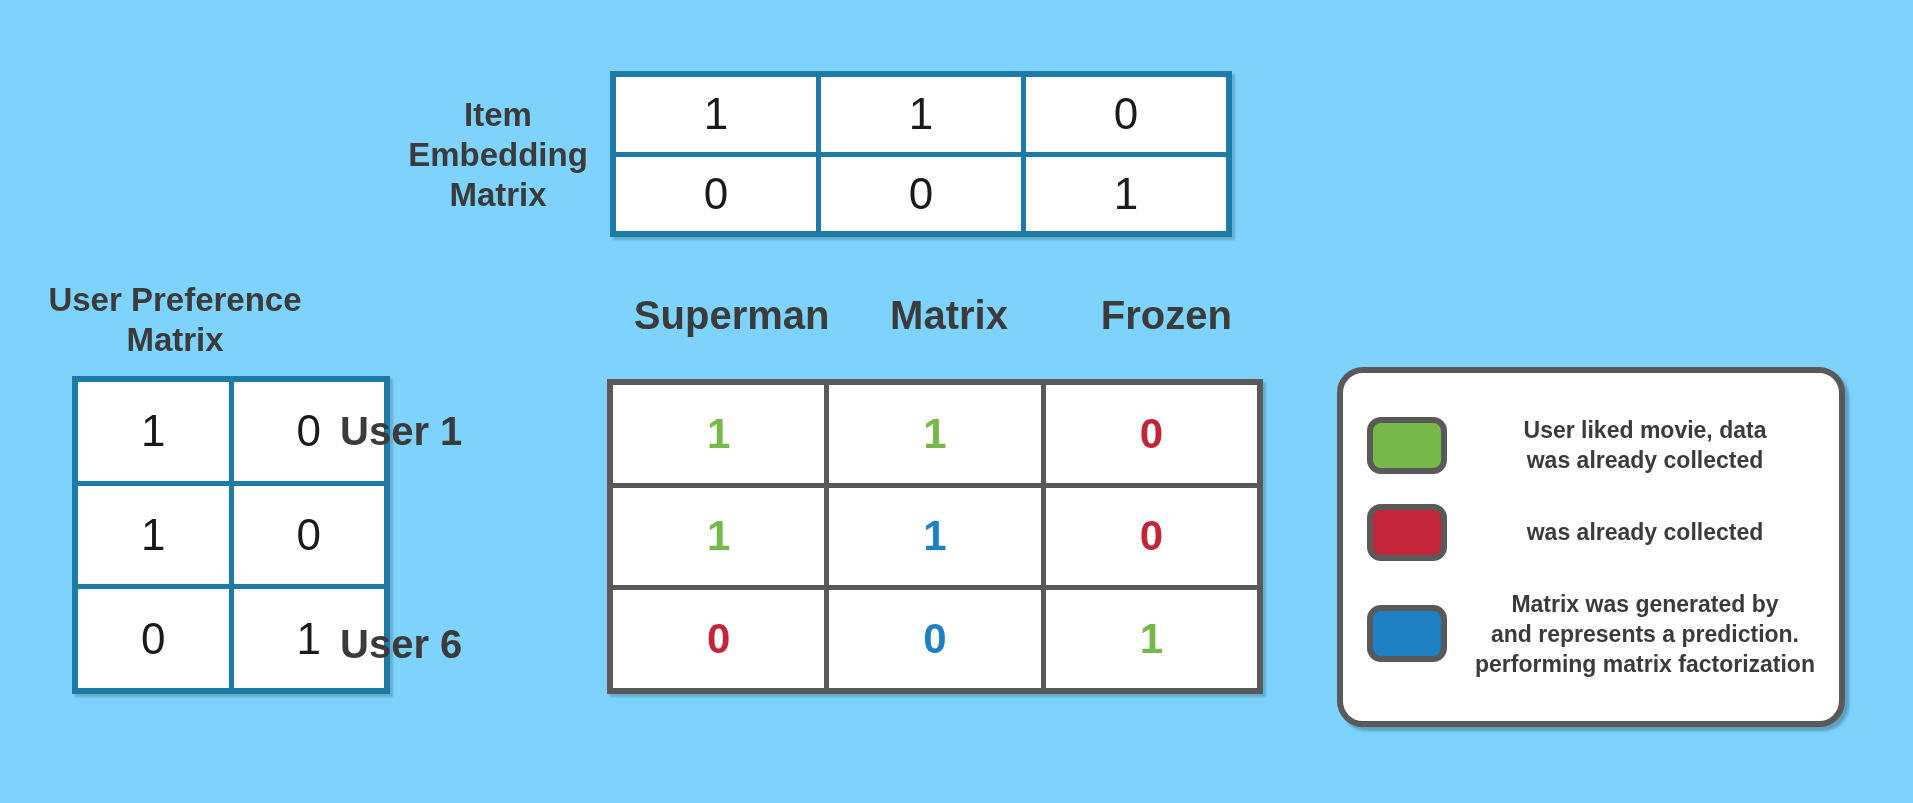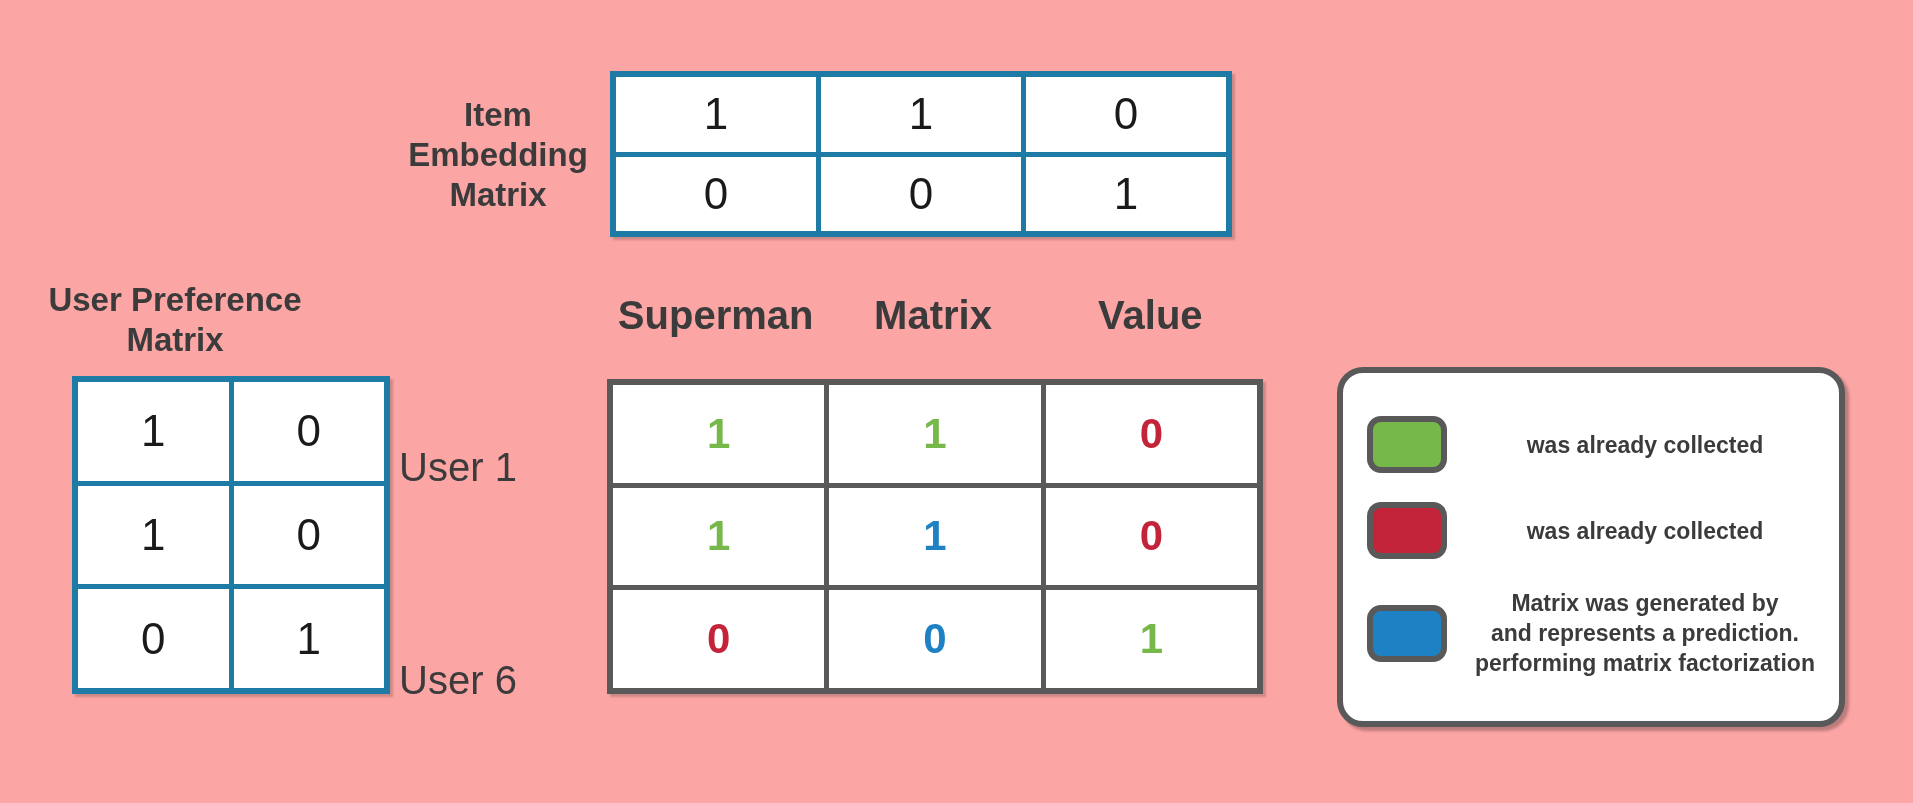--- a/index.html
+++ b/index.html
@@ -1,19 +1,19 @@
 <!DOCTYPE html>
 <html><head>
 <meta charset="utf-8">
 <style>
   html, body { margin: 0; padding: 0; background: #ffffff; }
   .canvas {
     position: relative;
     width: 1913px; height: 803px;
-    background: #fca5a5;
+    background: #7dd3fc;
     font-family: "Liberation Sans", sans-serif;
     overflow: hidden;
   }
   .label-block {
     position: absolute;
     text-align: center;
     font-weight: 700;
     font-size: 33px;
     line-height: 40px;
     color: #3b3b3b;
@@ -53,40 +53,39 @@
   .m-item    { left: 610px; top: 71px;  width: 622px; height: 166px; grid-template-rows: repeat(2,1fr); grid-template-columns: repeat(3,1fr); }
   .m-pref    { left: 72px;  top: 376px; width: 318px; height: 318px; grid-template-rows: repeat(3,1fr); grid-template-columns: repeat(2,1fr); }
   .m-ratings { left: 607px; top: 379px; width: 656px; height: 315px; grid-template-rows: repeat(3,1fr); grid-template-columns: repeat(3,1fr); }
 
   .item-label { left: 358px; top: 95px;  width: 280px; }
   .pref-label { left: 20px;  top: 280px; width: 310px; }
 
   
   .col-headers {
     position: absolute;
-    left: 607px; top: 292px; width: 652px;
+    left: 623px; top: 292px; width: 652px;
     display: grid;
     grid-template-columns: repeat(3,1fr);
   }
   .col-headers .col-h {
     text-align: center;
     font-weight: 700;
     font-size: 40px;
     line-height: 46px;
     color: #3b3b3b;
   }
   .row-label {
     position: absolute;
     left: 340px; width: 236px;
-    text-align: center;
-    font-weight: 400;
+    text-align: left;
+    font-weight: 700;
     font-size: 40px;
     line-height: 46px;
     color: #3b3b3b;
-    margin-top: 36px;
   }
   .row-label-1 { top: 408px; }
   .row-label-2 { top: 514px; }
   .row-label-3 { top: 621px; }
 
   
   .legend-box {
     position: absolute;
     left: 1337px; top: 367px; width: 508px; height: 360px;
     box-sizing: border-box;
@@ -170,21 +169,21 @@
         <span class="digit-plain">0</span>
       </div>
     <div class="cell">
         <span class="digit-plain">1</span>
       </div>
   </div>
 
   <div class="col-headers">
     <div class="col-h">Superman</div>
     <div class="col-h">Matrix</div>
-    <div class="col-h">Value</div>
+    <div class="col-h">Frozen</div>
   </div>
 
   <div class="row-label row-label-1">User 1</div>
   <div class="row-label row-label-3">User 6</div>
 
   <div class="matrix matrix-gray m-ratings">
     <div class="cell">
         <span class="digit-colored state-liked">1</span>
       </div>
     <div class="cell">
@@ -210,20 +209,21 @@
       </div>
     <div class="cell">
         <span class="digit-colored state-liked">1</span>
       </div>
   </div>
 
   <div class="legend-box">
     <div class="legend-row">
       <div class="legend-swatch" style="background-color: rgb(118, 184, 74);"></div>
       <div class="legend-text">
+        <div>User liked movie, data</div>
         <div>was already collected</div>
       </div>
     </div>
     <div class="legend-row">
       <div class="legend-swatch" style="background-color: rgb(196, 36, 57);"></div>
       <div class="legend-text">
         <div>was already collected</div>
       </div>
     </div>
     <div class="legend-row">

